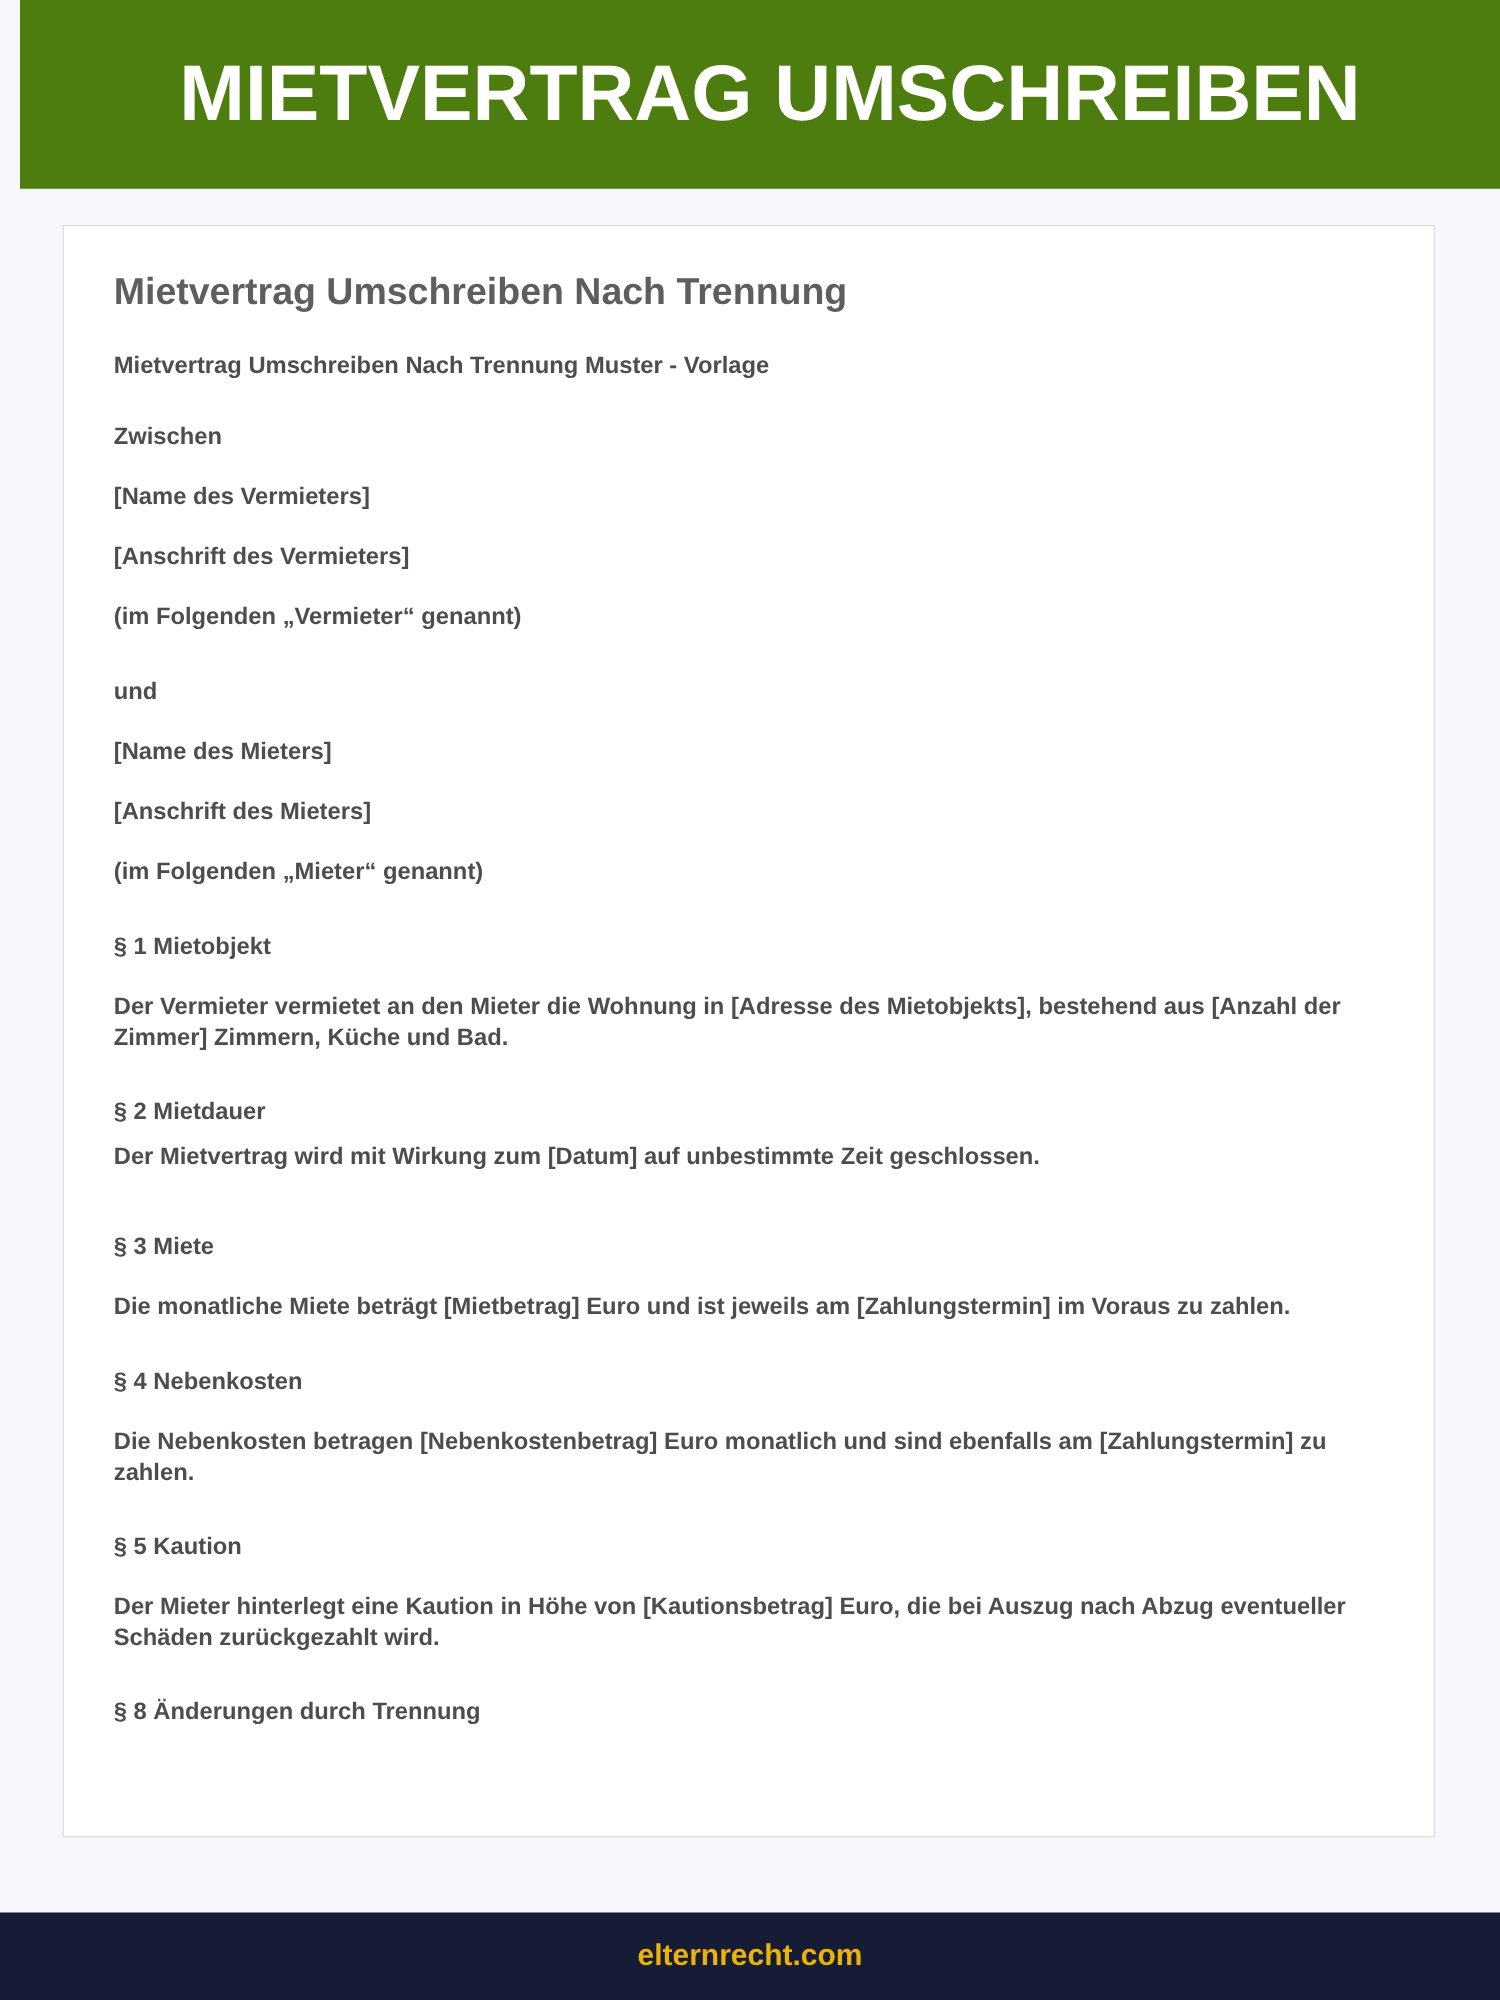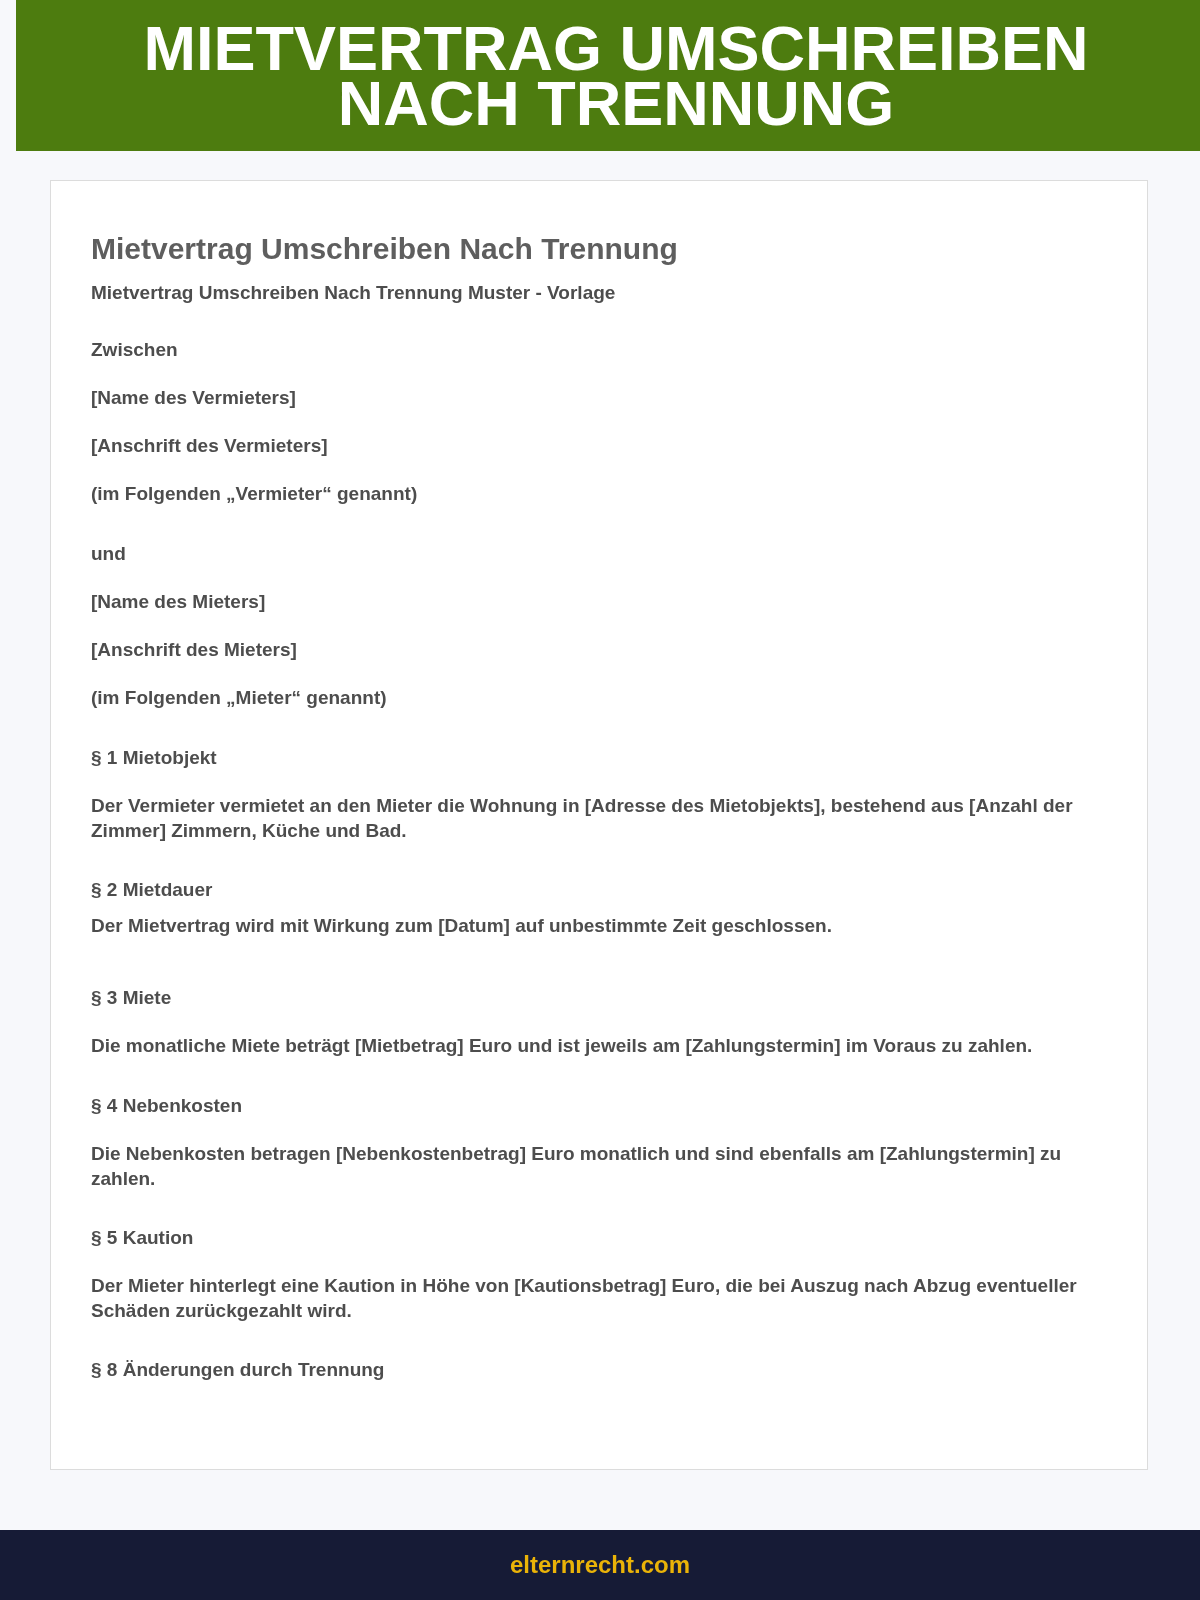--- a/index.html
+++ b/index.html
@@ -19,21 +19,21 @@
     font-family: "Liberation Sans", sans-serif;
     font-weight: bold; font-size: 63px; line-height: 55px;
     letter-spacing: 0px; text-transform: uppercase;
   }
   .card {
     position: absolute; left: 50px; top: 180px; width: 1098px; height: 1290px;
     background: #ffffff; border: 1px solid #dcdcdc; box-sizing: border-box;
   }
   .content { position: absolute; left: 40px; top: 0; width: 1010px; color: #4d4d4d; }
   .doc-title {
-    position: absolute; top: 51px; left: 0; margin: 0;
+    position: absolute; top: 36px; left: 0; margin: 0;
     font-size: 30px; font-weight: bold; color: #5e5e5e; white-space: nowrap; text-align: right;
   }
   .doc-subtitle {
     position: absolute; top: 101px; left: 0; margin: 0;
     font-size: 19px; font-weight: bold; color: #4d4d4d; white-space: nowrap;
   }
   .p {
     position: absolute; left: 0; margin: 0; width: 1010px;
     font-size: 19px; font-weight: bold; color: #4d4d4d; line-height: 25px;
   }
@@ -42,21 +42,20 @@
     background: #161b36; display: flex; align-items: center; justify-content: center;
   }
   .footer span { color: #eab308; font-size: 24px; font-weight: bold; }
 </style>
 </head>
 <body>
 
 <div class="header">
   <h1>
     <span>MIETVERTRAG UMSCHREIBEN</span><br>
-    <span>NACH TRENNUNG</span>
   </h1>
 </div>
 
 <div class="card">
   <div class="content">
     <h2 class="doc-title">Mietvertrag Umschreiben Nach Trennung</h2>
     <p class="doc-subtitle">Mietvertrag Umschreiben Nach Trennung Muster - Vorlage</p>
 
     <p class="p" style="top:156px">Zwischen</p>
     <p class="p" style="top:204px">[Name des Vermieters]</p>

